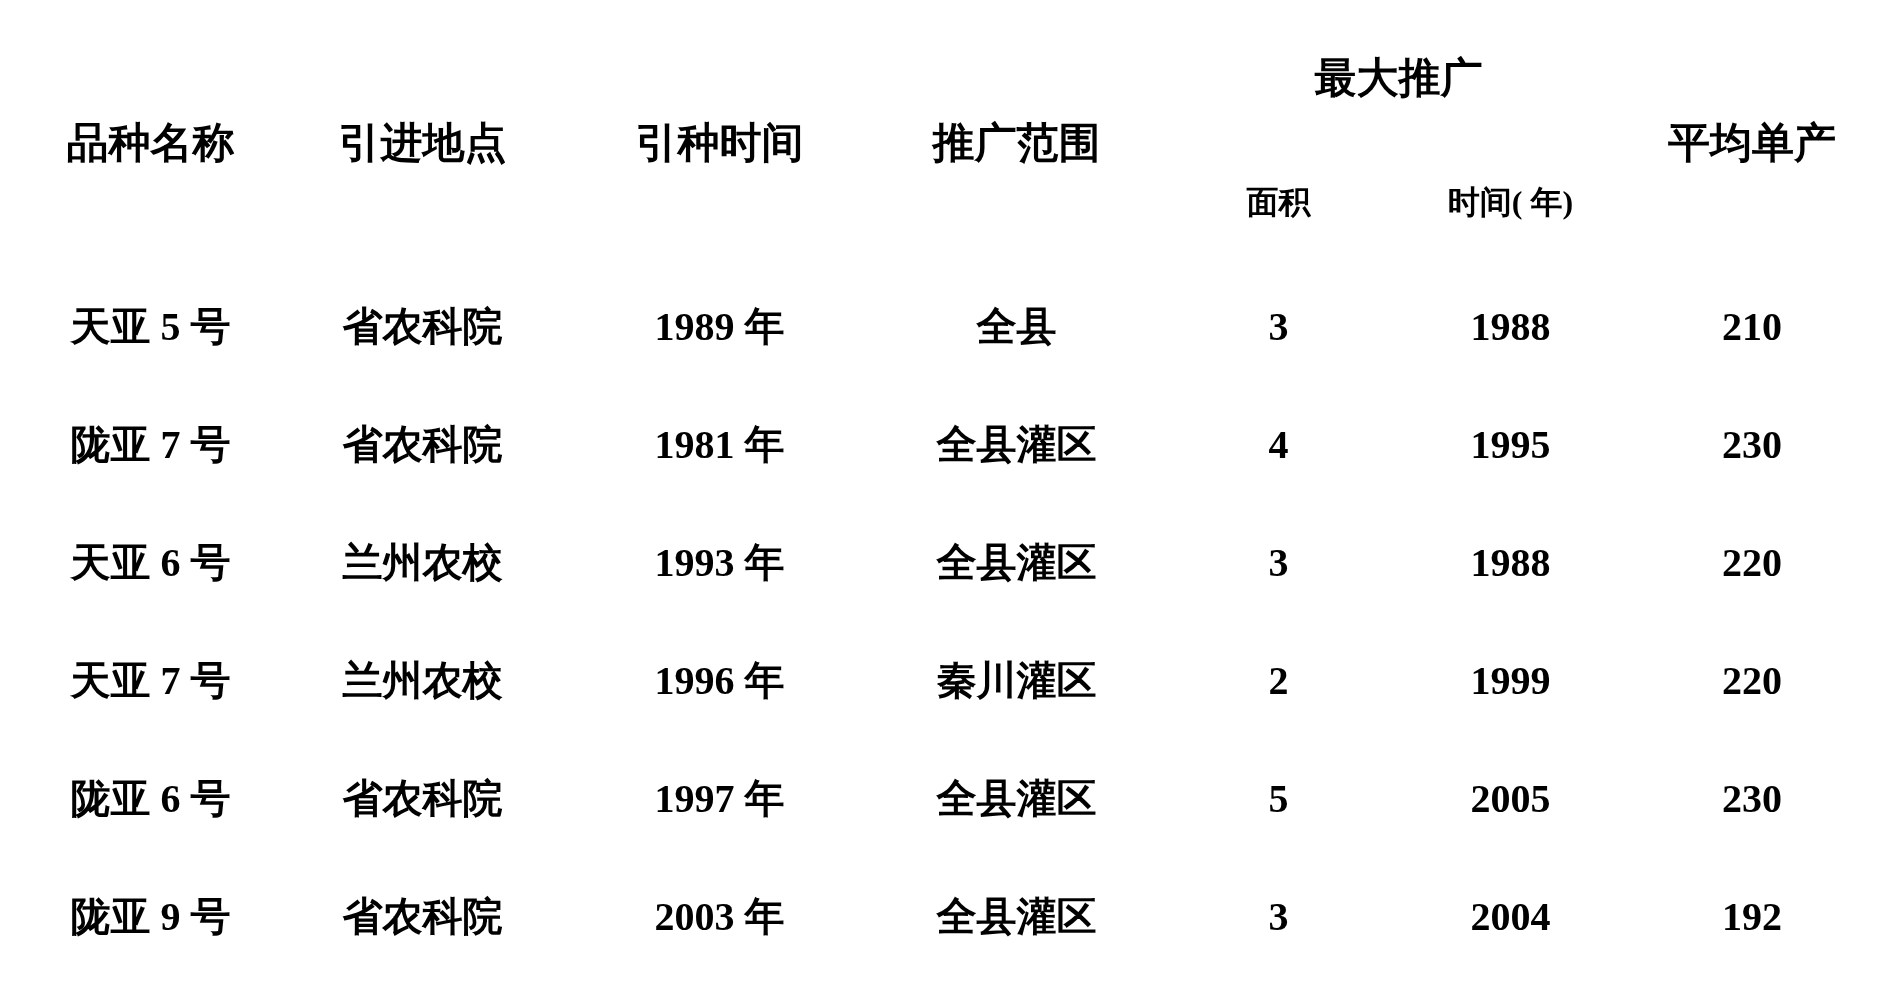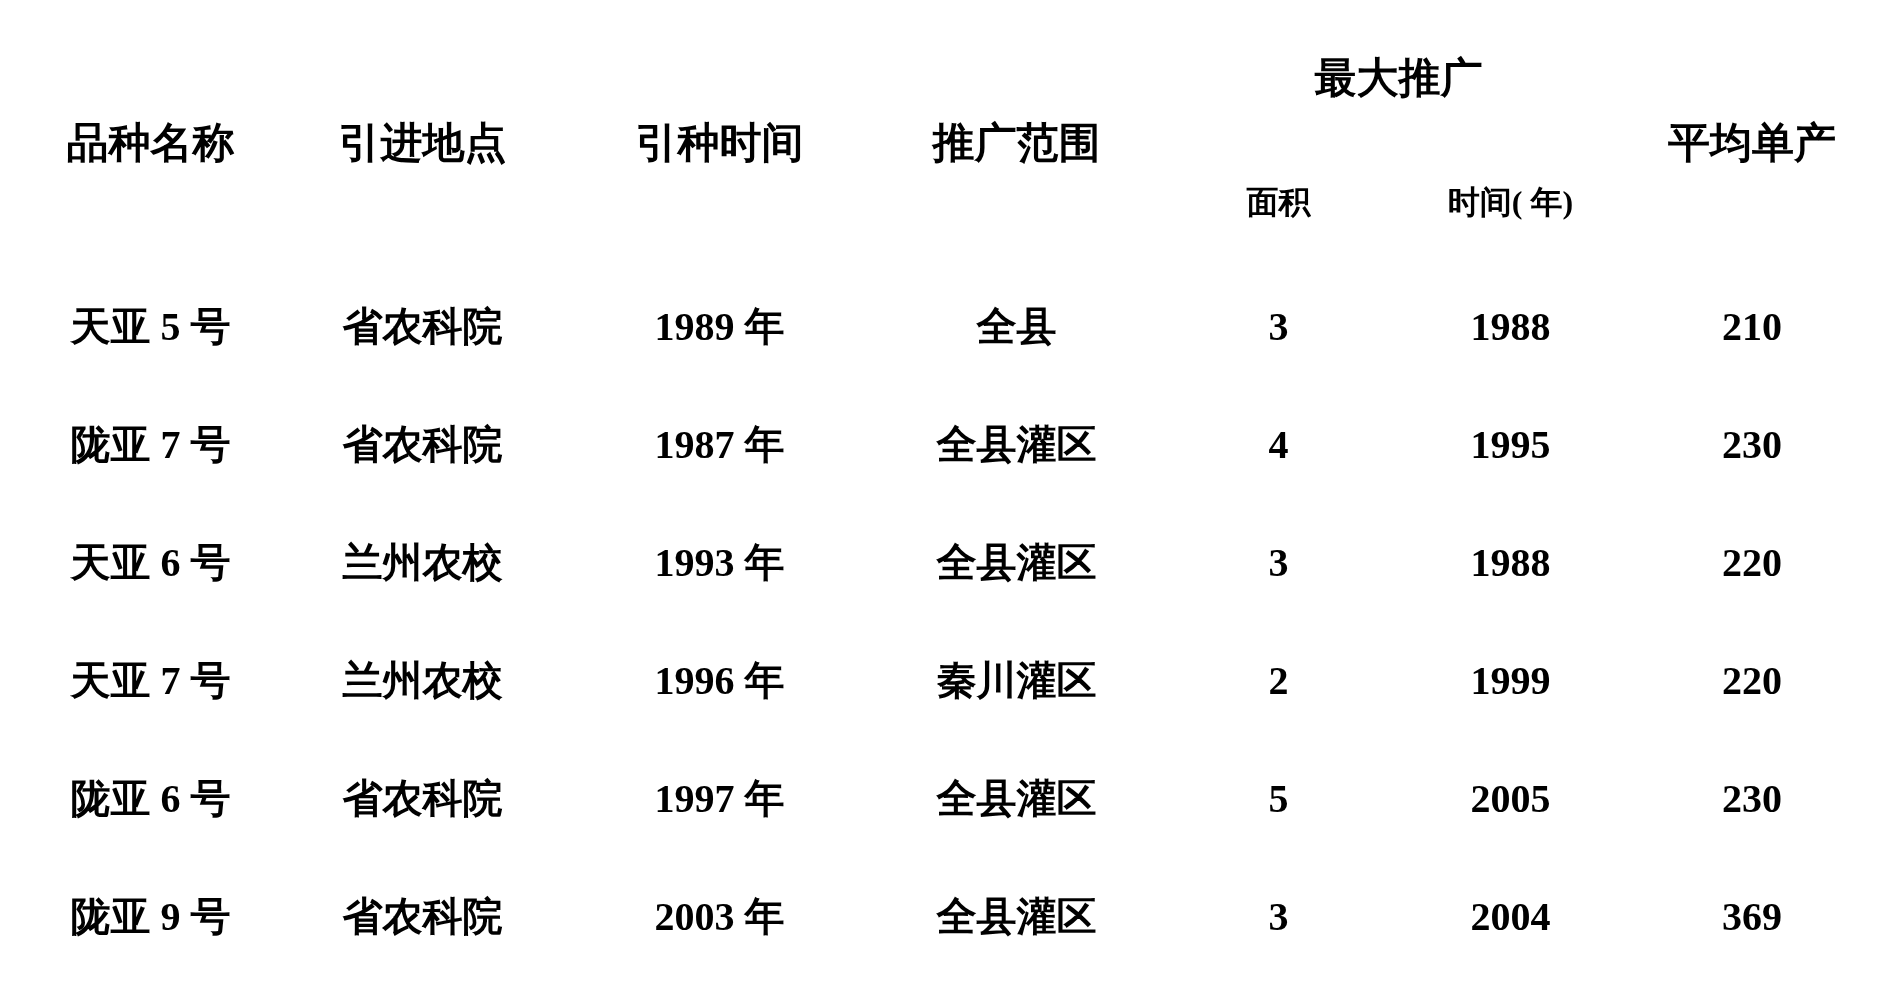--- a/index.html
+++ b/index.html
@@ -157,21 +157,21 @@
           </td>
       </tr>
       <tr>
         <td class="body-cell rule-thin vline-right">
             <span class="cell-text">陇亚 7 号</span>
           </td>
         <td class="body-cell rule-thin vline-right">
             <span class="cell-text">省农科院</span>
           </td>
         <td class="body-cell rule-thin vline-right">
-            <span class="cell-text">1987 年</span>
+            <span class="cell-text">1981 年</span>
           </td>
         <td class="body-cell rule-thin vline-right">
             <span class="cell-text">全县灌区</span>
           </td>
         <td class="body-cell rule-thin vline-right">
             <span class="cell-text num-text">4</span>
           </td>
         <td class="body-cell rule-thin vline-right">
             <span class="cell-text num-text">1995</span>
           </td>
@@ -261,18 +261,18 @@
         <td class="body-cell rule-bottom vline-right">
             <span class="cell-text">全县灌区</span>
           </td>
         <td class="body-cell rule-bottom vline-right">
             <span class="cell-text num-text">3</span>
           </td>
         <td class="body-cell rule-bottom vline-right">
             <span class="cell-text num-text">2004</span>
           </td>
         <td class="body-cell rule-bottom">
-            <span class="cell-text num-text">369</span>
+            <span class="cell-text num-text">192</span>
           </td>
       </tr>
     </tbody>
   </table>
 </div>
 
 </body></html>

